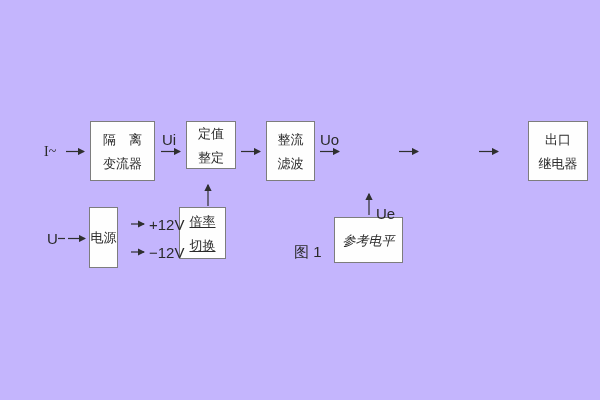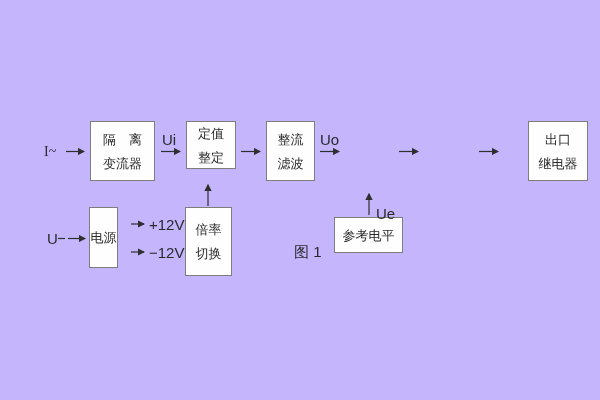--- a/index.html
+++ b/index.html
@@ -44,22 +44,22 @@
   }
   .lbl-serif { font-family: "Liberation Serif", "DejaVu Serif", serif; font-size: 14px; }
   
   #b-isolation { left: 90px;  top: 121px; width: 65px; height: 60px; }
   #b-setting   { left: 186px; top: 121px; width: 50px; height: 48px; }
   #b-rectify   { left: 266px; top: 121px; width: 49px; height: 60px; text-align: center; }
   #b-level     { left: 344px; top: 121px; width: 49px; height: 60px; }
   #b-drive     { left: 424px; top: 121px; width: 47px; height: 60px; }
   #b-relay     { left: 503px; top: 121px; width: 60px; height: 60px; margin-left: 25px; }
   #b-power     { left: 89px;  top: 207px; width: 29px; height: 61px; }
-  #b-ratio     { left: 185px; top: 207px; width: 47px; height: 69px; }
-  #b-ref       { left: 334px; top: 217px; width: 69px; height: 36px; }
+  #b-ratio     { left: 179px; top: 207px; width: 47px; height: 52px; text-decoration: underline; }
+  #b-ref       { left: 334px; top: 217px; width: 69px; height: 46px; font-style: italic; }
   
   #l-iin   { left: 44px;  top: 145px; }
   #l-uin   { left: 47px;  top: 231px; }
   #l-ui    { left: 162px; top: 132px; }
   #l-uo    { left: 320px; top: 132px; }
   #l-ue    { left: 376px; top: 206px; }
   #l-p12   { left: 149px; top: 217px; }
   #l-m12   { left: 149px; top: 245px; }
   #l-cap   { left: 294px; top: 244px; }
 </style>

